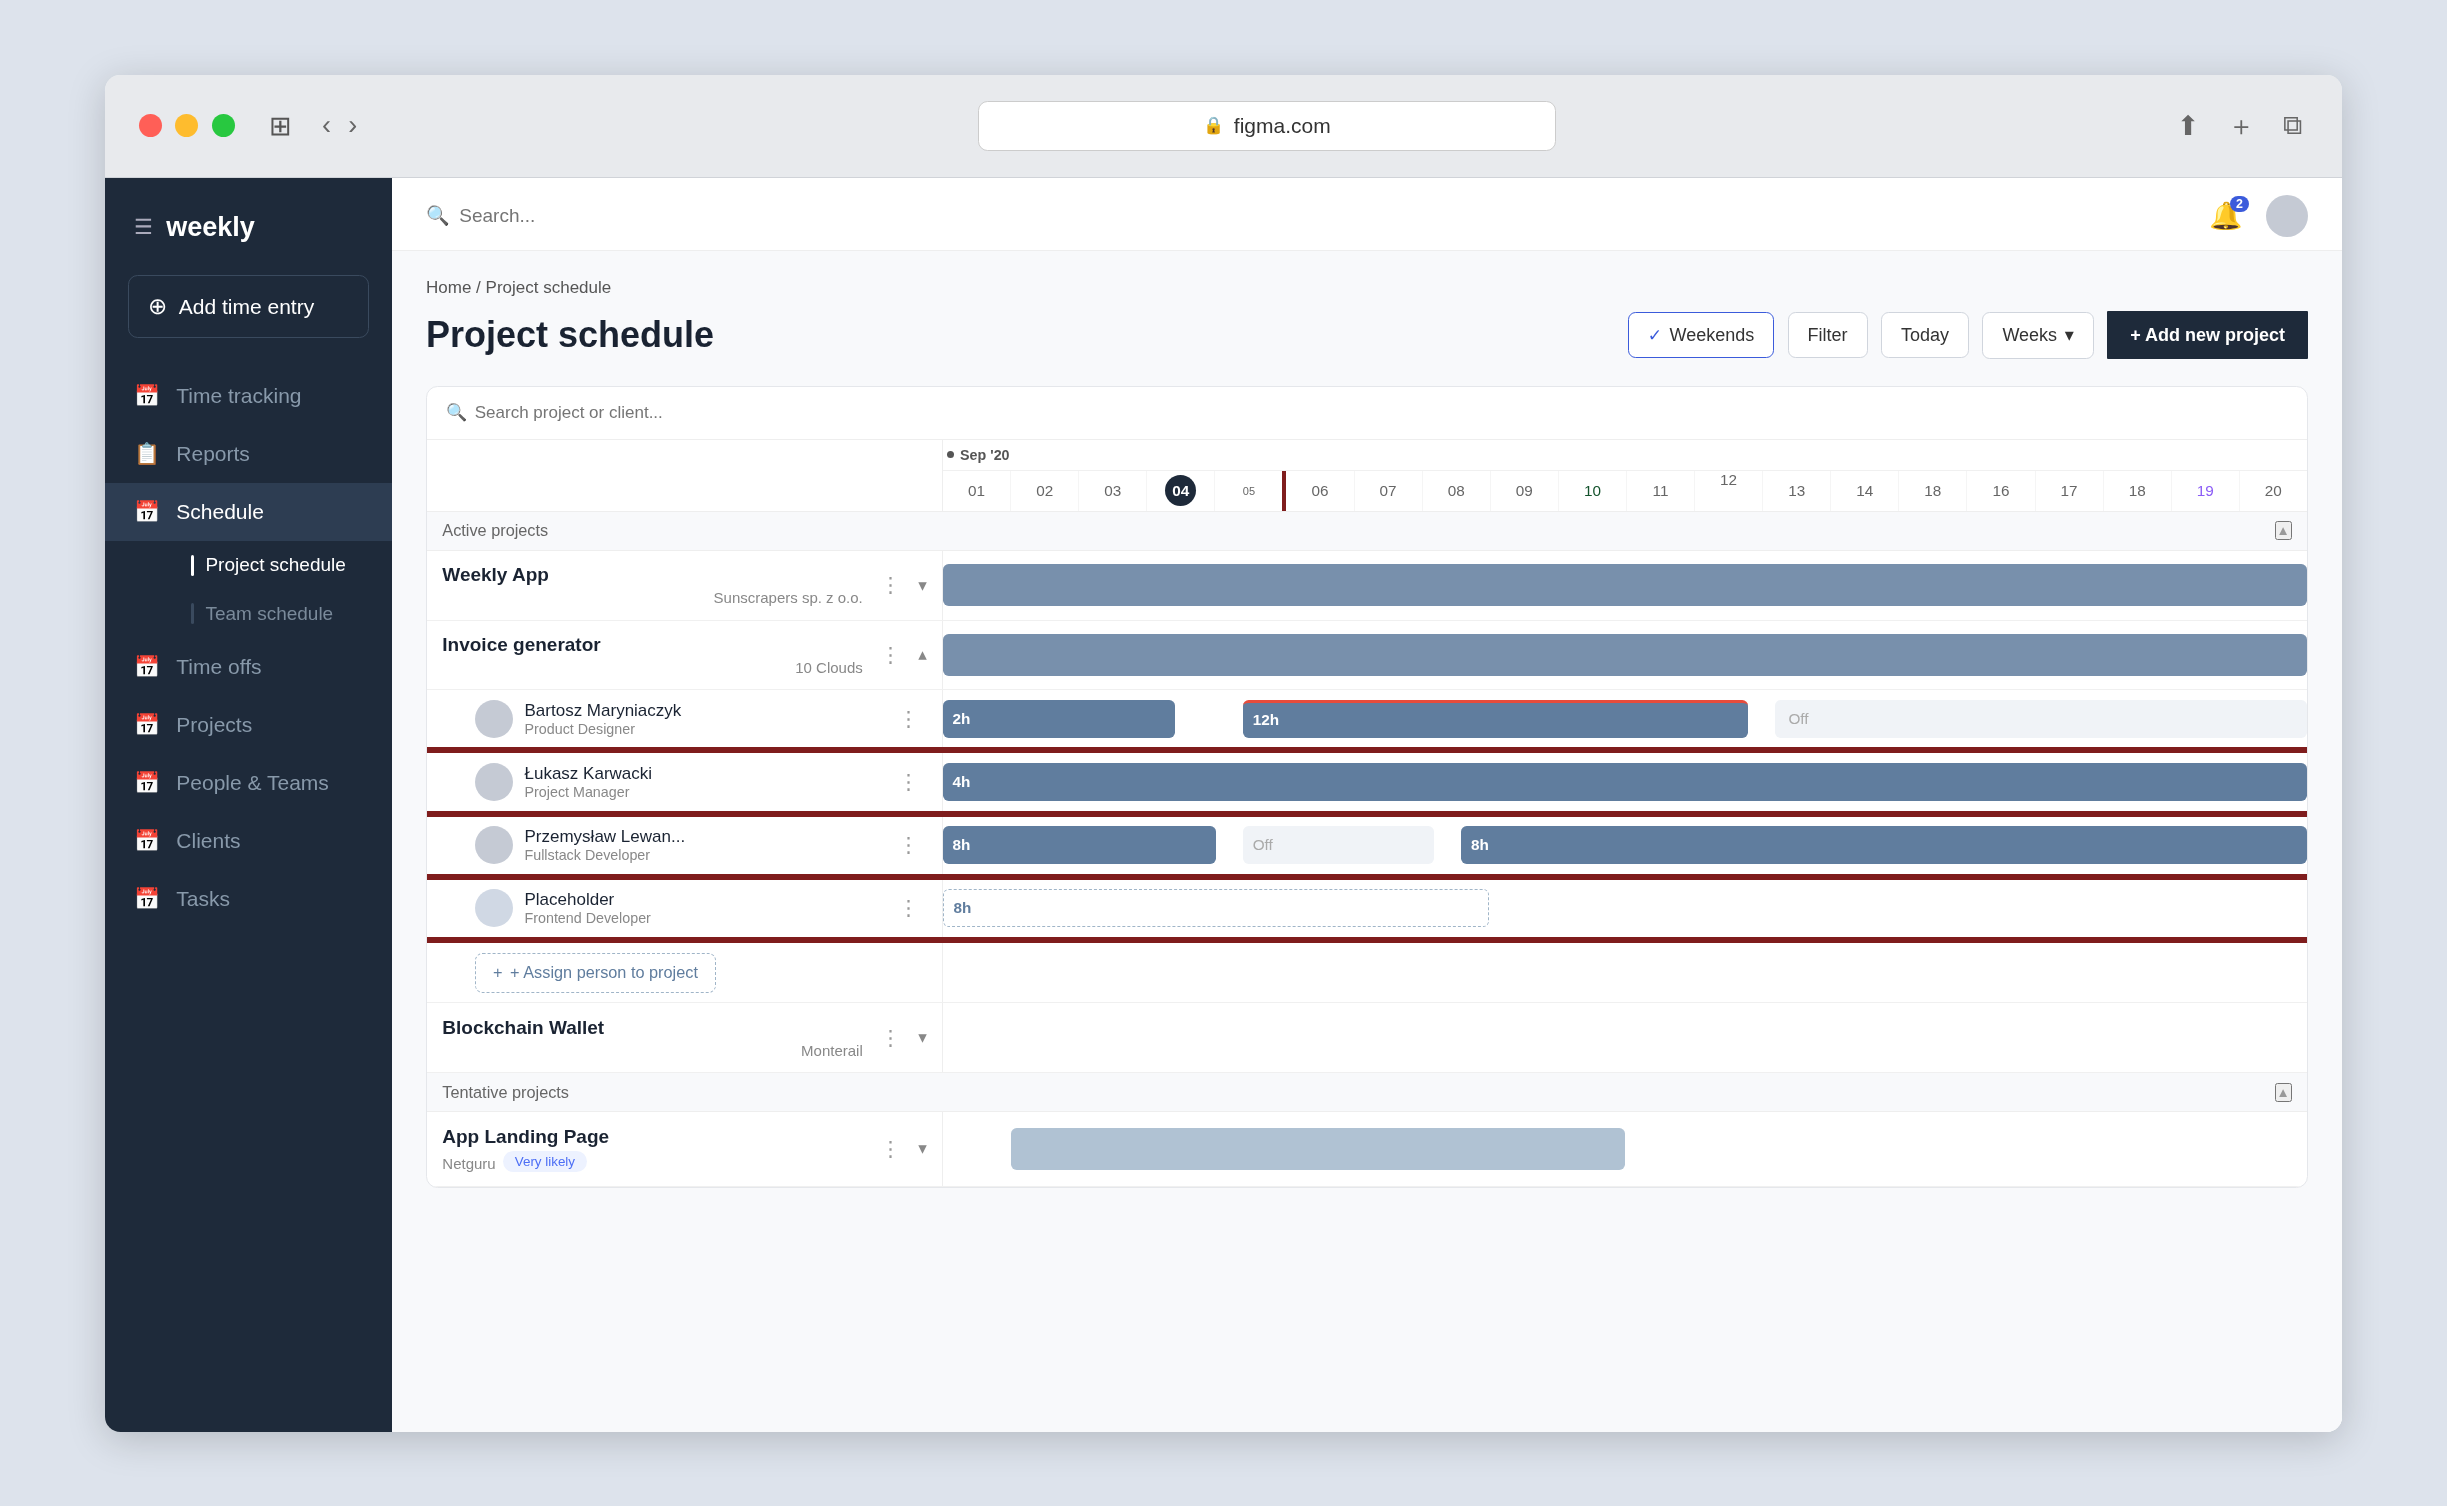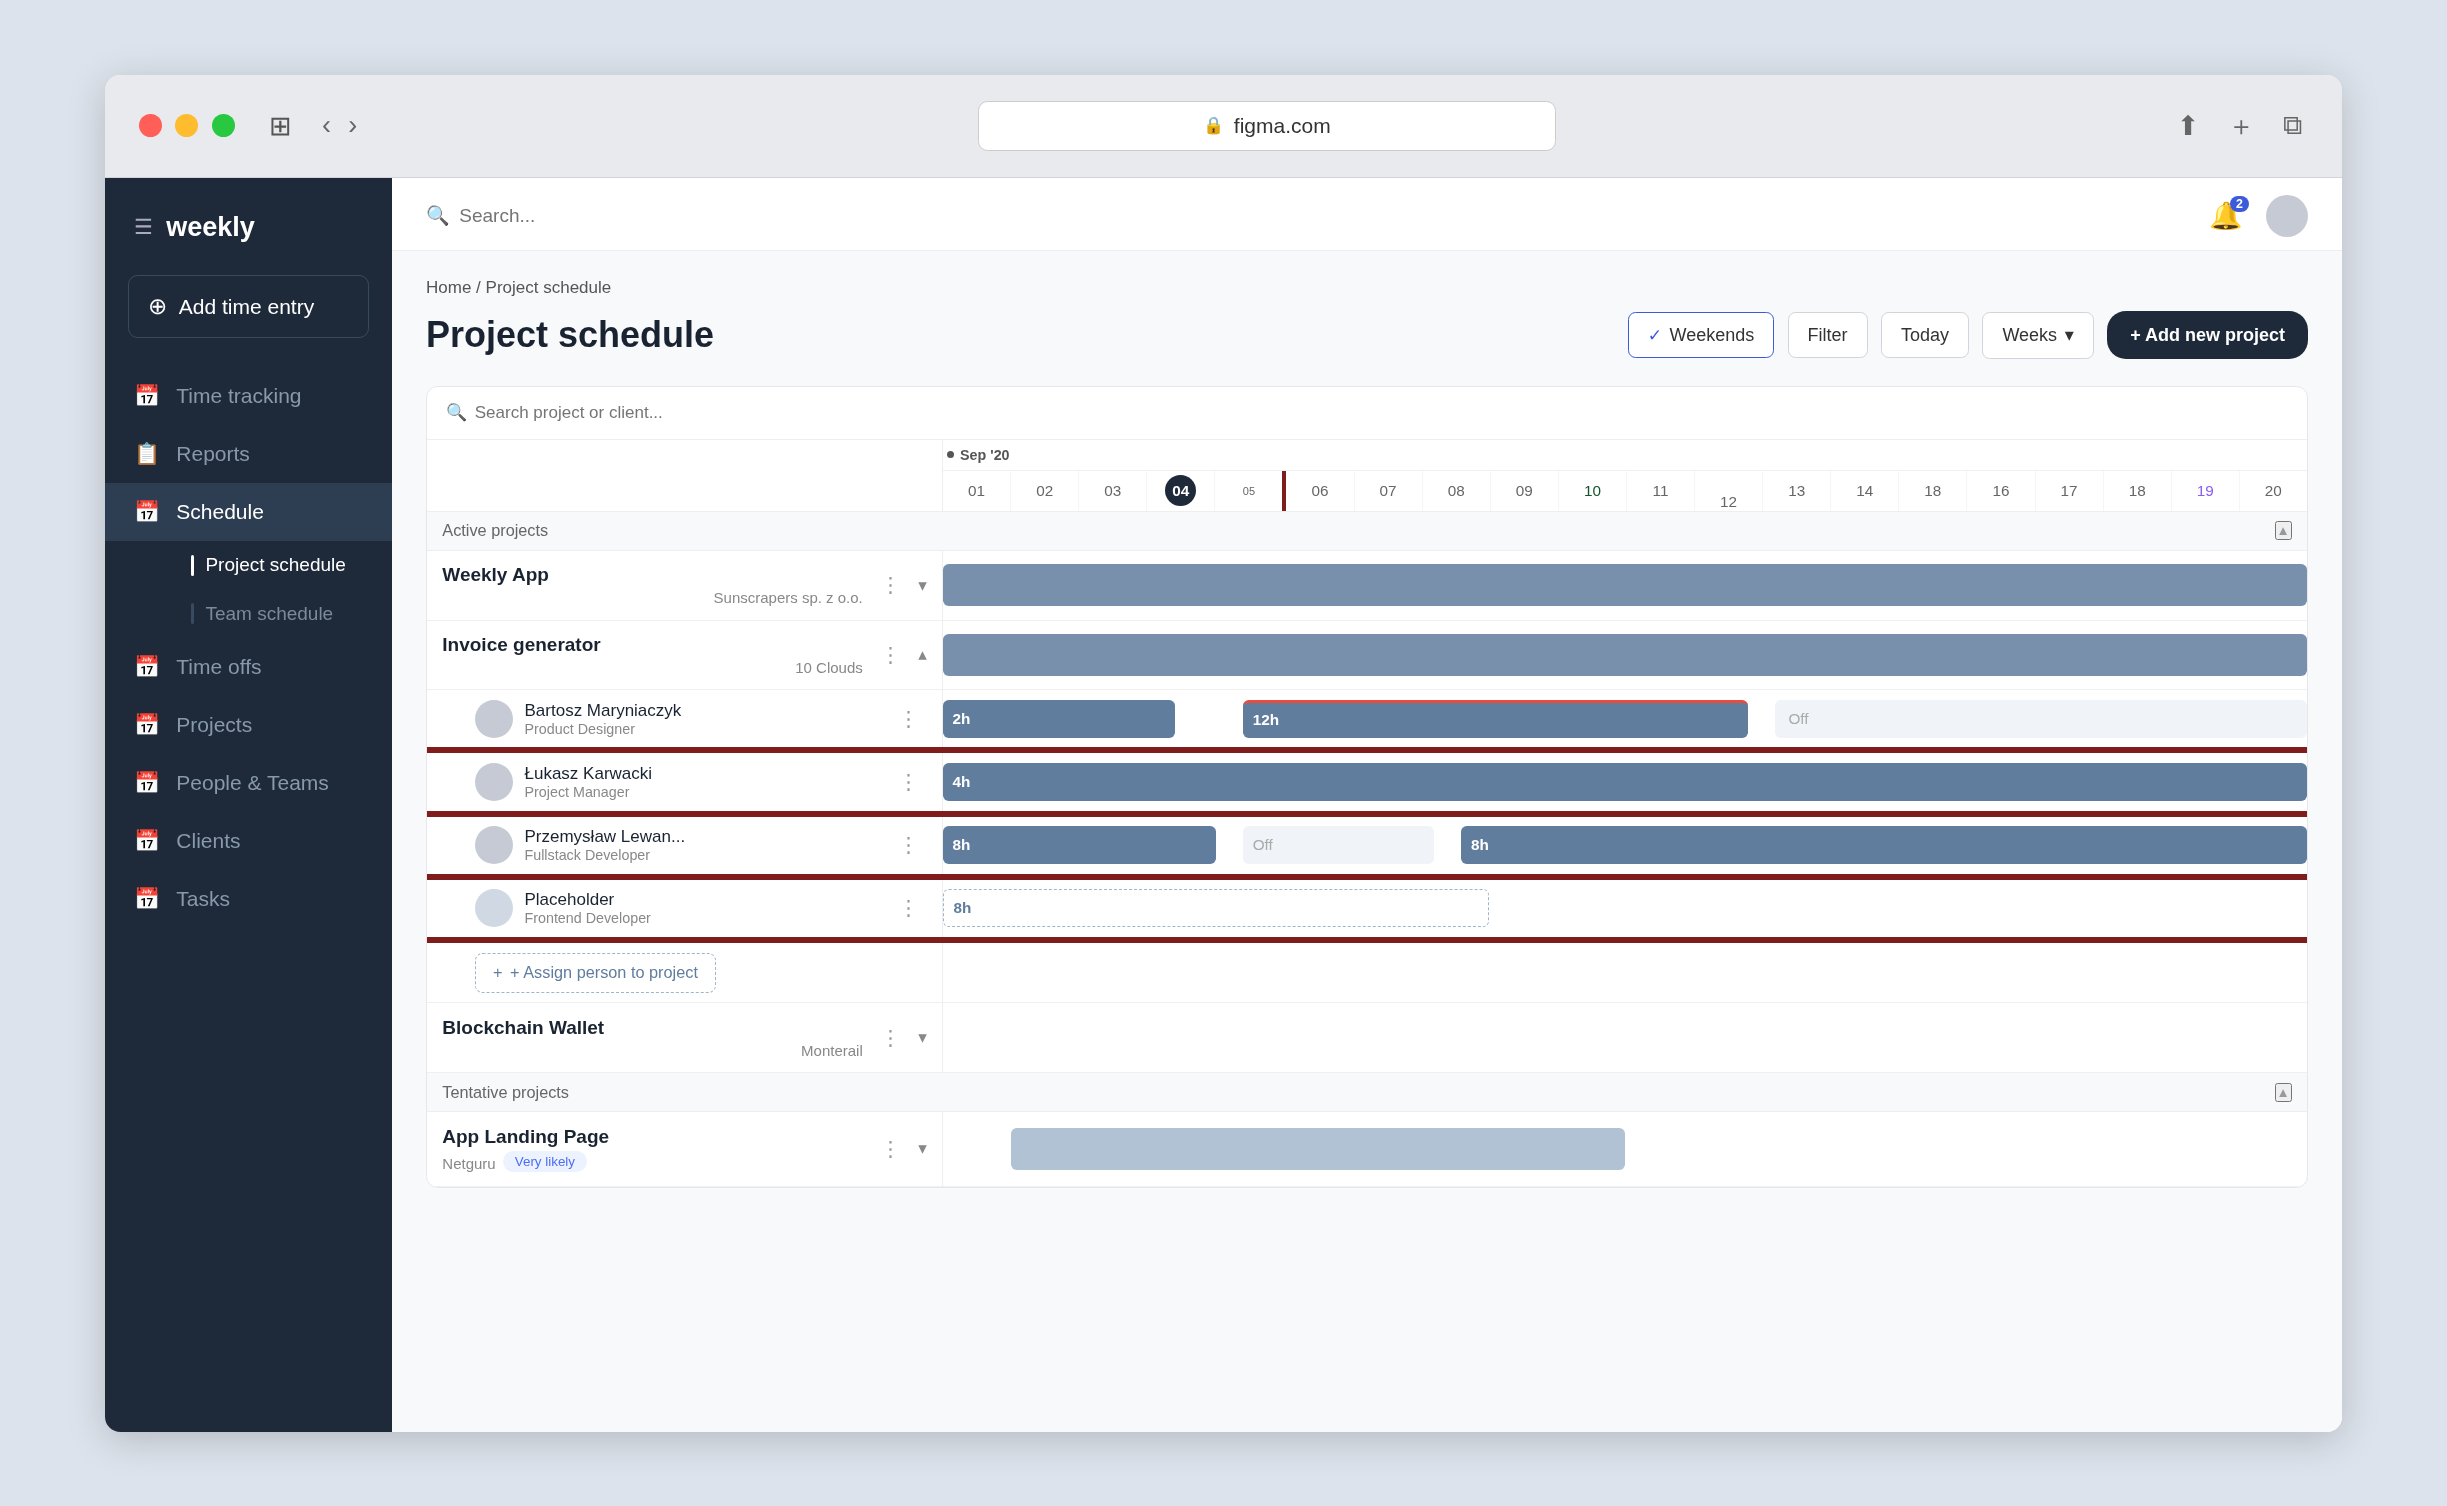--- a/index.html
+++ b/index.html
@@ -218,21 +218,21 @@
       gap: 7.6px;
     }
     .ctrl-btn.weekend-btn {
       border-color: #3b5bdb;
     }
     .ctrl-btn .check { color: #3b5bdb; font-size: 17px; }
     .add-project-btn {
       background: #1e2a3a;
       color: white;
       border: none;
-      border-radius: 19px;
+      border-radius: 1px;
       padding: 13.4px 23px;
       font-size: 18px;
       cursor: pointer;
       font-weight: 600;
     }
     
     .schedule-area {
       background: white;
       border-radius: 11.5px;
       border: 1px solid #e5e7eb;
@@ -544,21 +544,21 @@
                   </div>
                 <div style="flex:1;display:flex;align-items:center;justify-content:center;font-size:15.3px;color:#666;border-right:1px solid #f5f5f5;">
                     <span>09</span>
                   </div>
                 <div style="flex:1;display:flex;align-items:center;justify-content:center;font-size:15.3px;color:#14532d;border-right:1px solid #f5f5f5;">
                     <span>10</span>
                   </div>
                 <div style="flex:1;display:flex;align-items:center;justify-content:center;font-size:15.3px;color:#666;border-right:1px solid #f5f5f5;">
                     <span>11</span>
                   </div>
-                <div style="flex:1;display:flex;align-items:flex-end;justify-content:center;font-size:15.3px;color:#666;border-right:1px solid #f5f5f5;">
+                <div style="flex:1;display:flex;align-items:flex-start;justify-content:center;font-size:15.3px;color:#666;border-right:1px solid #f5f5f5;">
                     <span>12</span>
                   </div>
                 <div style="flex:1;display:flex;align-items:center;justify-content:center;font-size:15.3px;color:#666;border-right:1px solid #f5f5f5;">
                     <span>13</span>
                   </div>
                 <div style="flex:1;display:flex;align-items:center;justify-content:center;font-size:15.3px;color:#666;border-right:1px solid #f5f5f5;">
                     <span>14</span>
                   </div>
                 <div style="flex:1;display:flex;align-items:center;justify-content:center;font-size:15.3px;color:#666;border-right:1px solid #f5f5f5;">
                     <span>18</span>

